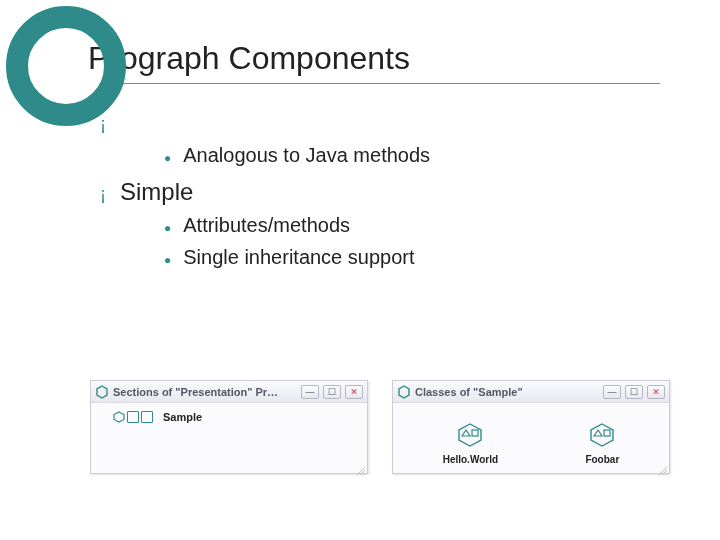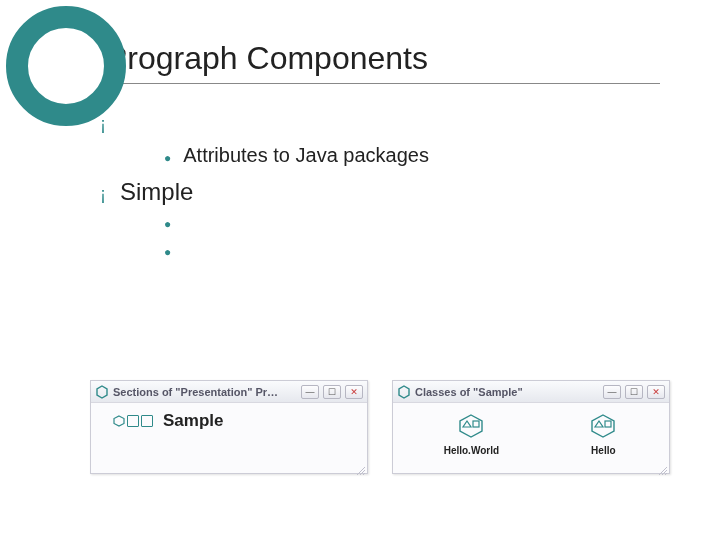--- a/index.html
+++ b/index.html
@@ -20,21 +20,21 @@
     left: 6px;
     width: 120px;
     height: 120px;
     border: 22px solid #2f8a8a;
     border-radius: 50%;
   }
   .title {
     font-size: 32px;
     font-family: Arial, sans-serif;
     font-weight: 400;
-    margin-left: 46px;
+    margin-left: 28px;
     margin-bottom: 6px;
     color: #222;
   }
   .underline {
     border-bottom: 1px solid #888;
     margin-left: 46px;
     margin-right: 10px;
     margin-bottom: 28px;
   }
   .l1 {
@@ -150,29 +150,30 @@
     font-size: 8px;
     color: #2f8a8a;
   }
   .glyph.hex {
     border: none;
     width: 12px; height: 12px;
     position: relative;
   }
   .glyph.hex svg { display:block; }
   .row-label {
-    font-size: 17px;
+    font-size: 11px;
     font-weight: bold;
     color: #222;
     margin-left: 4px;
     text-align: right;
   }
   .class-body {
     display: flex;
     justify-content: space-around;
+    align-items: flex-end;
     padding: 10px 6px 8px 6px;
     min-height: 70px;
     background: #fbfbfd;
   }
   .class-item {
     display: flex;
     flex-direction: column;
     align-items: center;
     gap: 6px;
   }
@@ -198,32 +199,34 @@
 
 <div class="slide">
   <h1 class="title">Prograph Components</h1>
   <div class="underline"></div>
 
   <div class="l1">
     <span class="bullet">¡</span>
   </div>
   <div class="l2">
     <span class="bullet">●</span>
-    <span>Attributes to Java packages</span>
+    <span>Analogous to Java methods</span>
   </div>
 
   <div class="l1">
     <span class="bullet">¡</span>
     <span>Simple</span>
   </div>
   <div class="l2">
     <span class="bullet">●</span>
+    <span>Attributes/methods</span>
   </div>
   <div class="l2">
     <span class="bullet">●</span>
+    <span>Single inheritance support</span>
   </div>
 </div>
 
 <div class="windows-row">
 
   <div class="mini-window" style="position:relative">
     <div class="titlebar">
       <span class="tb-icon">
         <svg width="14" height="14" viewBox="0 0 14 14">
             <polygon points="7,1 12,4 12,10 7,13 2,10 2,4" fill="none" stroke="#2f8a8a" stroke-width="1.4"></polygon>
@@ -280,21 +283,21 @@
         <span class="class-label">Hello.World</span>
       </div>
       <div class="class-item">
         <span class="class-icon">
           <svg width="30" height="26" viewBox="0 0 30 26">
             <polygon points="15,2 26,8 26,18 15,24 4,18 4,8" fill="none" stroke="#2f8a8a" stroke-width="1.4"></polygon>
             <polygon points="11,8 15,14 7,14" fill="none" stroke="#2f8a8a" stroke-width="1.2"></polygon>
             <rect x="17" y="8" width="6" height="6" fill="none" stroke="#2f8a8a" stroke-width="1.2"></rect>
           </svg>
         </span>
-        <span class="class-label">Hello</span>
+        <span class="class-label">Foobar</span>
       </div>
     </div>
     <span class="resize">
       <svg width="10" height="10" viewBox="0 0 10 10">
           <path d="M2 10 L10 2 M5 10 L10 5 M8 10 L10 8" stroke="#bfbfcc" stroke-width="1"></path>
         </svg>
     </span>
   </div>
 
 </div>

